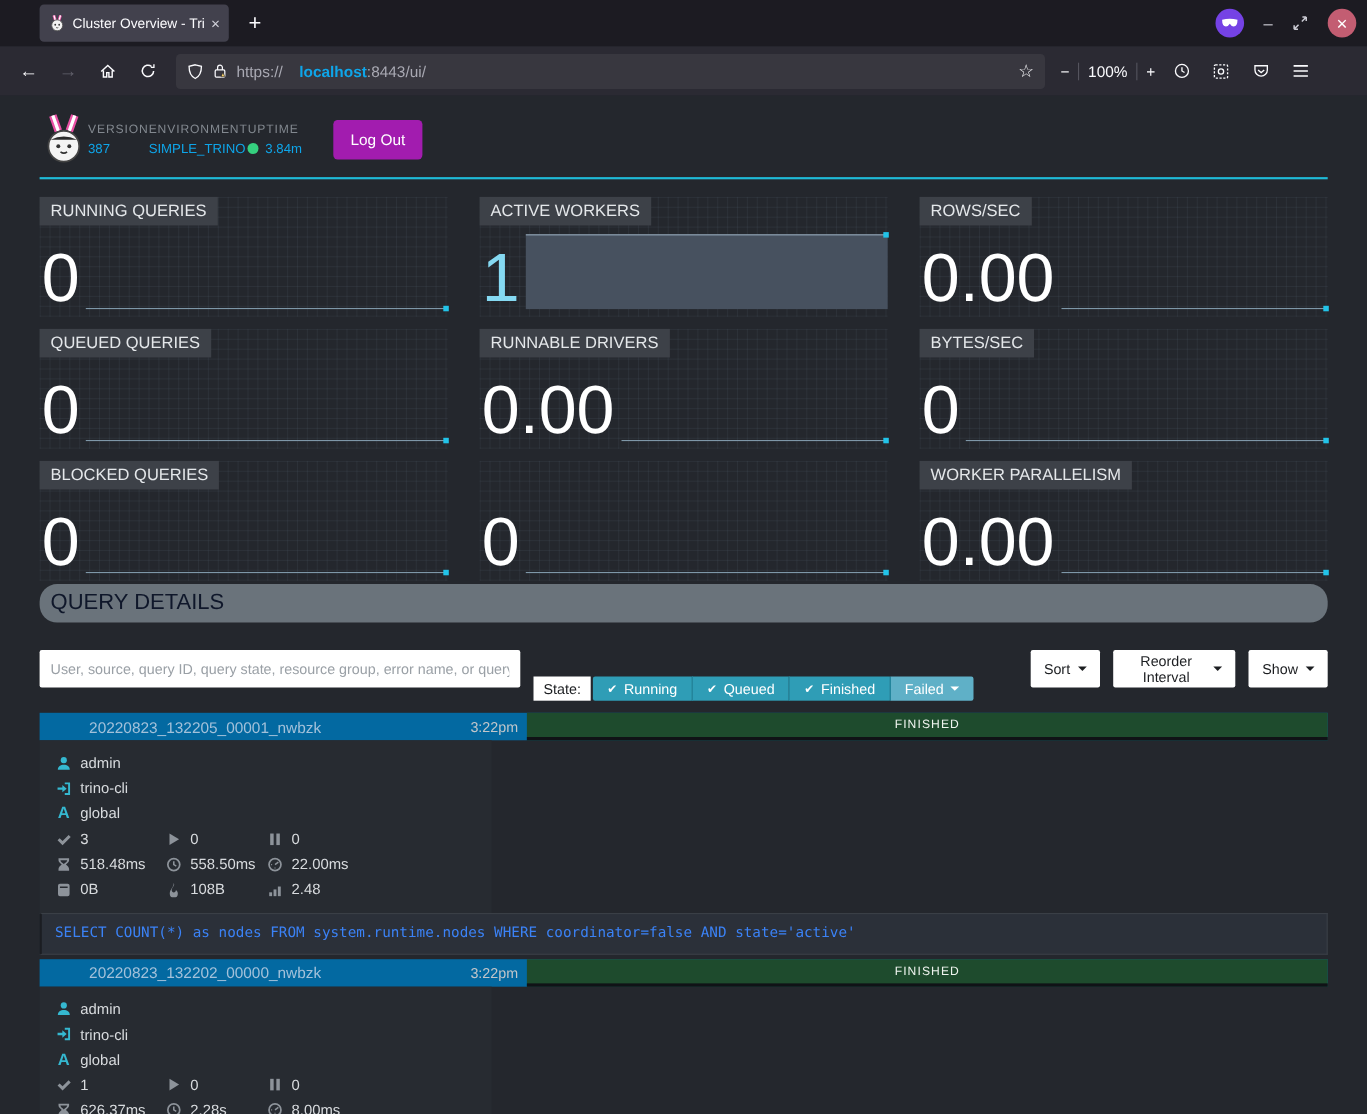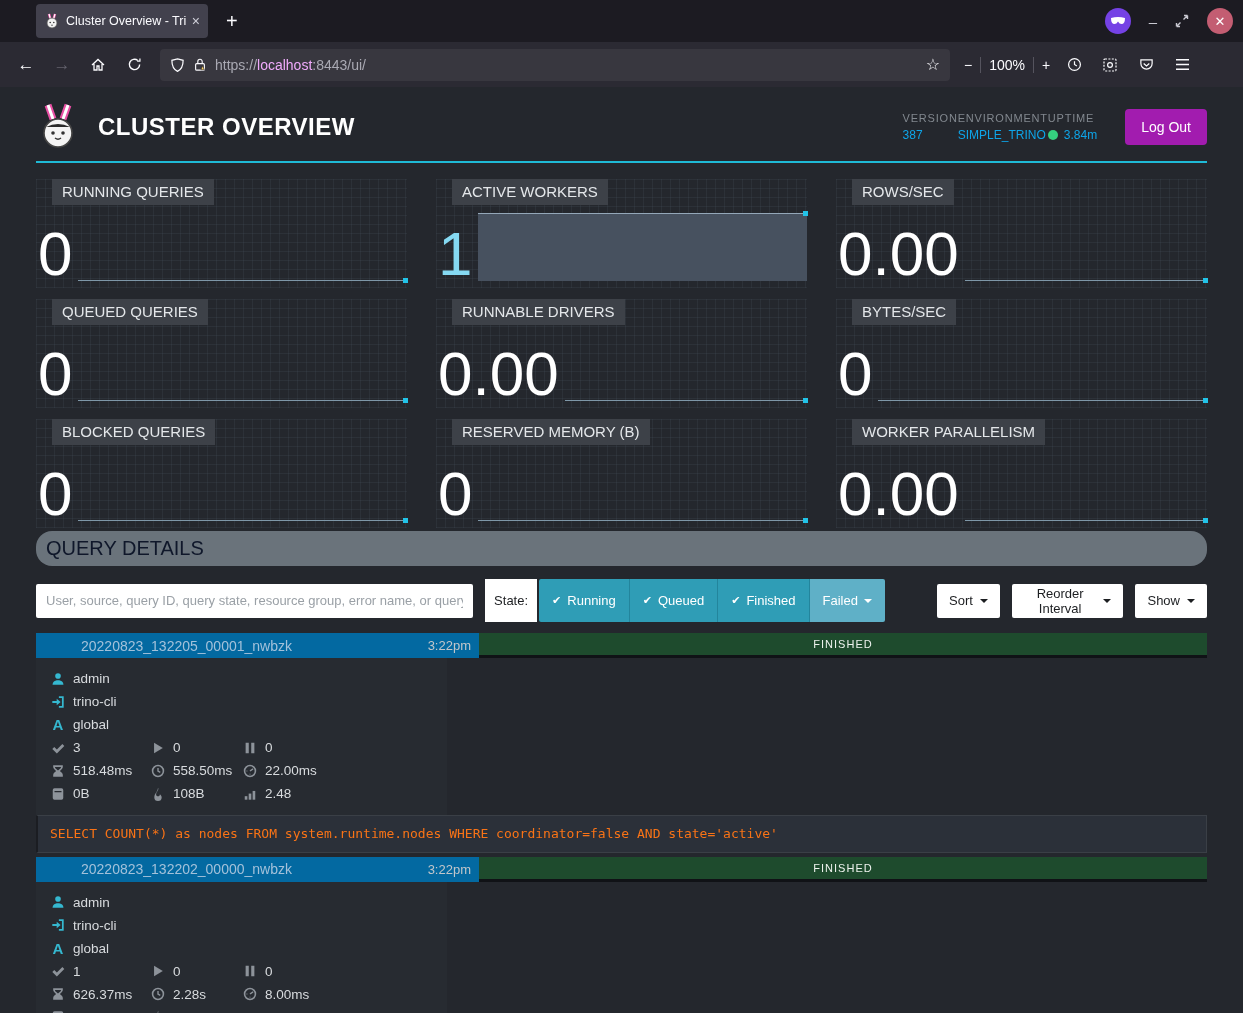--- a/index.html
+++ b/index.html
@@ -19,21 +19,21 @@
   .win-close { width:26px; height:26px; border-radius:50%; background:#c35d72; color:#fff;
     display:flex; align-items:center; justify-content:center; font-size:13px; }
 
   .navbar { height:45px; background:#2b2a33; display:flex; align-items:center; padding:0 10px; gap:4px; }
   .nav-ic { width:32px; height:32px; display:flex; align-items:center; justify-content:center;
     color:#fbfbfe; font-size:17px; border-radius:4px; }
   .nav-ic.dim { color:#63626d; }
   .urlbar { flex:1; max-width:790px; height:32px; background:#38373f; border-radius:4px; margin:0 6px;
     display:flex; align-items:center; padding:0 10px; gap:8px; }
   .url-text { font-size:14px; color:#a9a9b3; flex:1; }
-  .url-text b { color:#f0abfc; font-weight:normal; }
+  .url-text b { color:#0ea5e9; font-weight:bold;padding-left:15px; }
   .zoomgrp { display:flex; align-items:center; color:#fbfbfe; font-size:14px; gap:8px; margin:0 4px; }
   .zsep { width:1px; height:16px; background:#55545e; }
 
   
   .page { height:926px; background:#24272d; padding:0 36px; }
 
   .trino-header { display:flex; align-items:center; padding:16px 0 10px 0;
     border-bottom:2px solid #1fbad6; }
   .trino-title { color:#fff; font-size:24px; letter-spacing:.5px; margin-left:18px; flex:1; }
   .meta { display:flex; margin-right:28px; }
@@ -42,39 +42,39 @@
   .dot-green { width:10px; height:10px; border-radius:50%; background:#35d07f; display:inline-block; }
   .logout { background:#a21caf; color:#fff; font-size:14px; border:none; border-radius:4px;
     padding:10px 16px; }
 
   
   .cards { display:grid; grid-template-columns:repeat(3,1fr); gap:11px 29px; margin-top:16px; }
   .card { height:109px; position:relative;
     background-image:linear-gradient(rgba(140,165,190,.08) 1px, transparent 1px),
       linear-gradient(90deg, rgba(140,165,190,.08) 1px, transparent 1px);
     background-size:9px 9px; }
-  .chip { position:absolute; top:0; left:16px; background:#3d4148; color:#e4e7ea; font-size:15px;
+  .chip { position:absolute; top:0; left:0; background:#3d4148; color:#e4e7ea; font-size:15px;
     padding:4px 10px 5px; z-index:2; }
   .card-body { position:absolute; inset:0; display:flex; align-items:flex-end; }
   .big { font-size:62px; line-height:.95; color:#fff; padding:0 6px 4px 2px; z-index:1; }
   .card.hl .big { color:#85d9f2; }
   .spark { flex:1; position:relative; height:78px; align-self:flex-end; margin-bottom:7px; }
   .spark .line { position:absolute; left:0; right:0; bottom:0; height:1px; background:#7e97a8; }
   .spark .dot { position:absolute; right:-1px; bottom:-2px; width:5px; height:5px; background:#22c3e8; }
   .spark.filled .fill { position:absolute; left:0; right:0; top:10px; bottom:0; background:#47515f;
     border-top:1px solid #94a7b8; }
   .spark.filled .dot { bottom:auto; top:8px; }
 
   
   .qd-bar { margin-top:3px; background:#6a737b; color:#0f172a; font-size:20px; padding:6px 10px;border-radius:16px; }
   .qd-toolbar { display:flex; align-items:center; margin:13px 0 11px; gap:12px; }
   .search { width:535px; height:34px; border:none; border-radius:2px; font-size:13px;
     padding:0 10px; color:#333; font-family:"Liberation Sans",sans-serif; }
   .search::placeholder { color:#9aa0a6; }
-  .stategrp { display:flex; height:43px; }
+  .stategrp { display:flex; height:22px;margin-top:36px; }
   .state-lbl { background:#fff; color:#1c1e21; font-size:13px; display:flex; align-items:center;
     padding:0 9px; margin-right:2px; }
   .sbtn { background:#2f9db6; color:#fff; font-size:13px; border:none; border-left:1px solid #23859c;
     padding:0 13px; display:flex; align-items:center; gap:6px; }
   .sbtn:first-of-type { border-left:none; border-radius:2px 0 0 2px; }
   .sbtn .chk { font-size:11px; }
   .sbtn.failed { background:#5fb0c7; border-radius:0 2px 2px 0; }
   .wbtn { background:#fff; color:#1c1e21; font-size:13px; border:none; border-radius:2px;
     height:34px; padding:0 12px; display:flex; align-items:center; gap:7px; }
   .caret { width:0; height:0; border-left:4px solid transparent; border-right:4px solid transparent;
@@ -90,21 +90,21 @@
     display:flex; align-items:center; justify-content:center; border-bottom:3px solid #101216; }
   .q-body { display:flex;flex-direction:column; }
   .q-info { width:411px; background:#272b31; padding:9px 10px 10px 15px; }
   .info-row { height:23px; display:flex; align-items:center; color:#d8dbde; font-size:13.5px; }
   .info-grid { display:grid; grid-template-columns:100px 92px 1fr; }
   .info-grid .cell { height:23px; display:flex; align-items:center; color:#d8dbde; font-size:13.5px; }
   .ic { width:14px; height:14px; margin-right:8px; flex:none; color:#8d939a; }
   .ic.cyan { color:#35b8d0; }
   .ag { color:#35b8d0; font-weight:bold; font-size:15px; width:14px; margin-right:8px; text-align:center; }
   .q-sql { flex:1; background:#2b3039; border:1px solid #3a3f46; border-left:2px solid #1b1d22;
-    color:#f97316; font-family:"DejaVu Sans Mono", monospace; font-size:13px;
+    color:#3b82f6; font-family:"DejaVu Sans Mono", monospace; font-size:13px;
     padding:9px 12px; white-space:pre-wrap; line-height:1.35; }
 
   svg { display:block; }
 </style>
 </head>
 <body>
 
 <div>
   <div class="tabbar">
     <div class="tab">
@@ -208,21 +208,20 @@
         <svg width="44" height="48" viewBox="0 0 44 48">
           <path d="M12 2 L17 16 M32 2 L27 16" stroke="#e94fa4" stroke-width="7" fill="none"></path>
           <path d="M12 2 L17 16 M32 2 L27 16" stroke="#fff" stroke-width="3" fill="none"></path>
           <circle cx="22" cy="30" r="14" fill="#f4f4f4" stroke="#444" stroke-width="1.6"></circle>
           <path d="M10 24 q12 -6 24 0" fill="#2b2b2b"></path>
           <circle cx="17" cy="30" r="1.8" fill="#333"></circle>
             <circle cx="27" cy="30" r="1.8" fill="#333"></circle>
           <path d="M19 35 q3 2.4 6 0" stroke="#333" stroke-width="1.4" fill="none"></path>
         </svg>
       </span>
-      <h1 class="trino-title">CLUSTER OVERVIEW</h1>
       <div class="meta">
         <div>
           <div class="lbl">VERSION</div>
           <div class="val">387</div>
         </div>
         <div>
           <div class="lbl">ENVIRONMENT</div>
           <div class="val">SIMPLE_TRINO</div>
         </div>
         <div>
@@ -301,21 +300,20 @@
         <div class="chip">BLOCKED QUERIES</div>
         <div class="card-body">
             <span class="big">0</span>
           <div class="spark">
               <i class="line"></i>
               <i class="dot"></i>
             </div>
           </div>
       </div>
       <div class="card">
-        <div class="chip">RESERVED MEMORY (B)</div>
         <div class="card-body">
             <span class="big">0</span>
           <div class="spark">
               <i class="line"></i>
               <i class="dot"></i>
             </div>
           </div>
       </div>
       <div class="card">
         <div class="chip">WORKER PARALLELISM</div>

